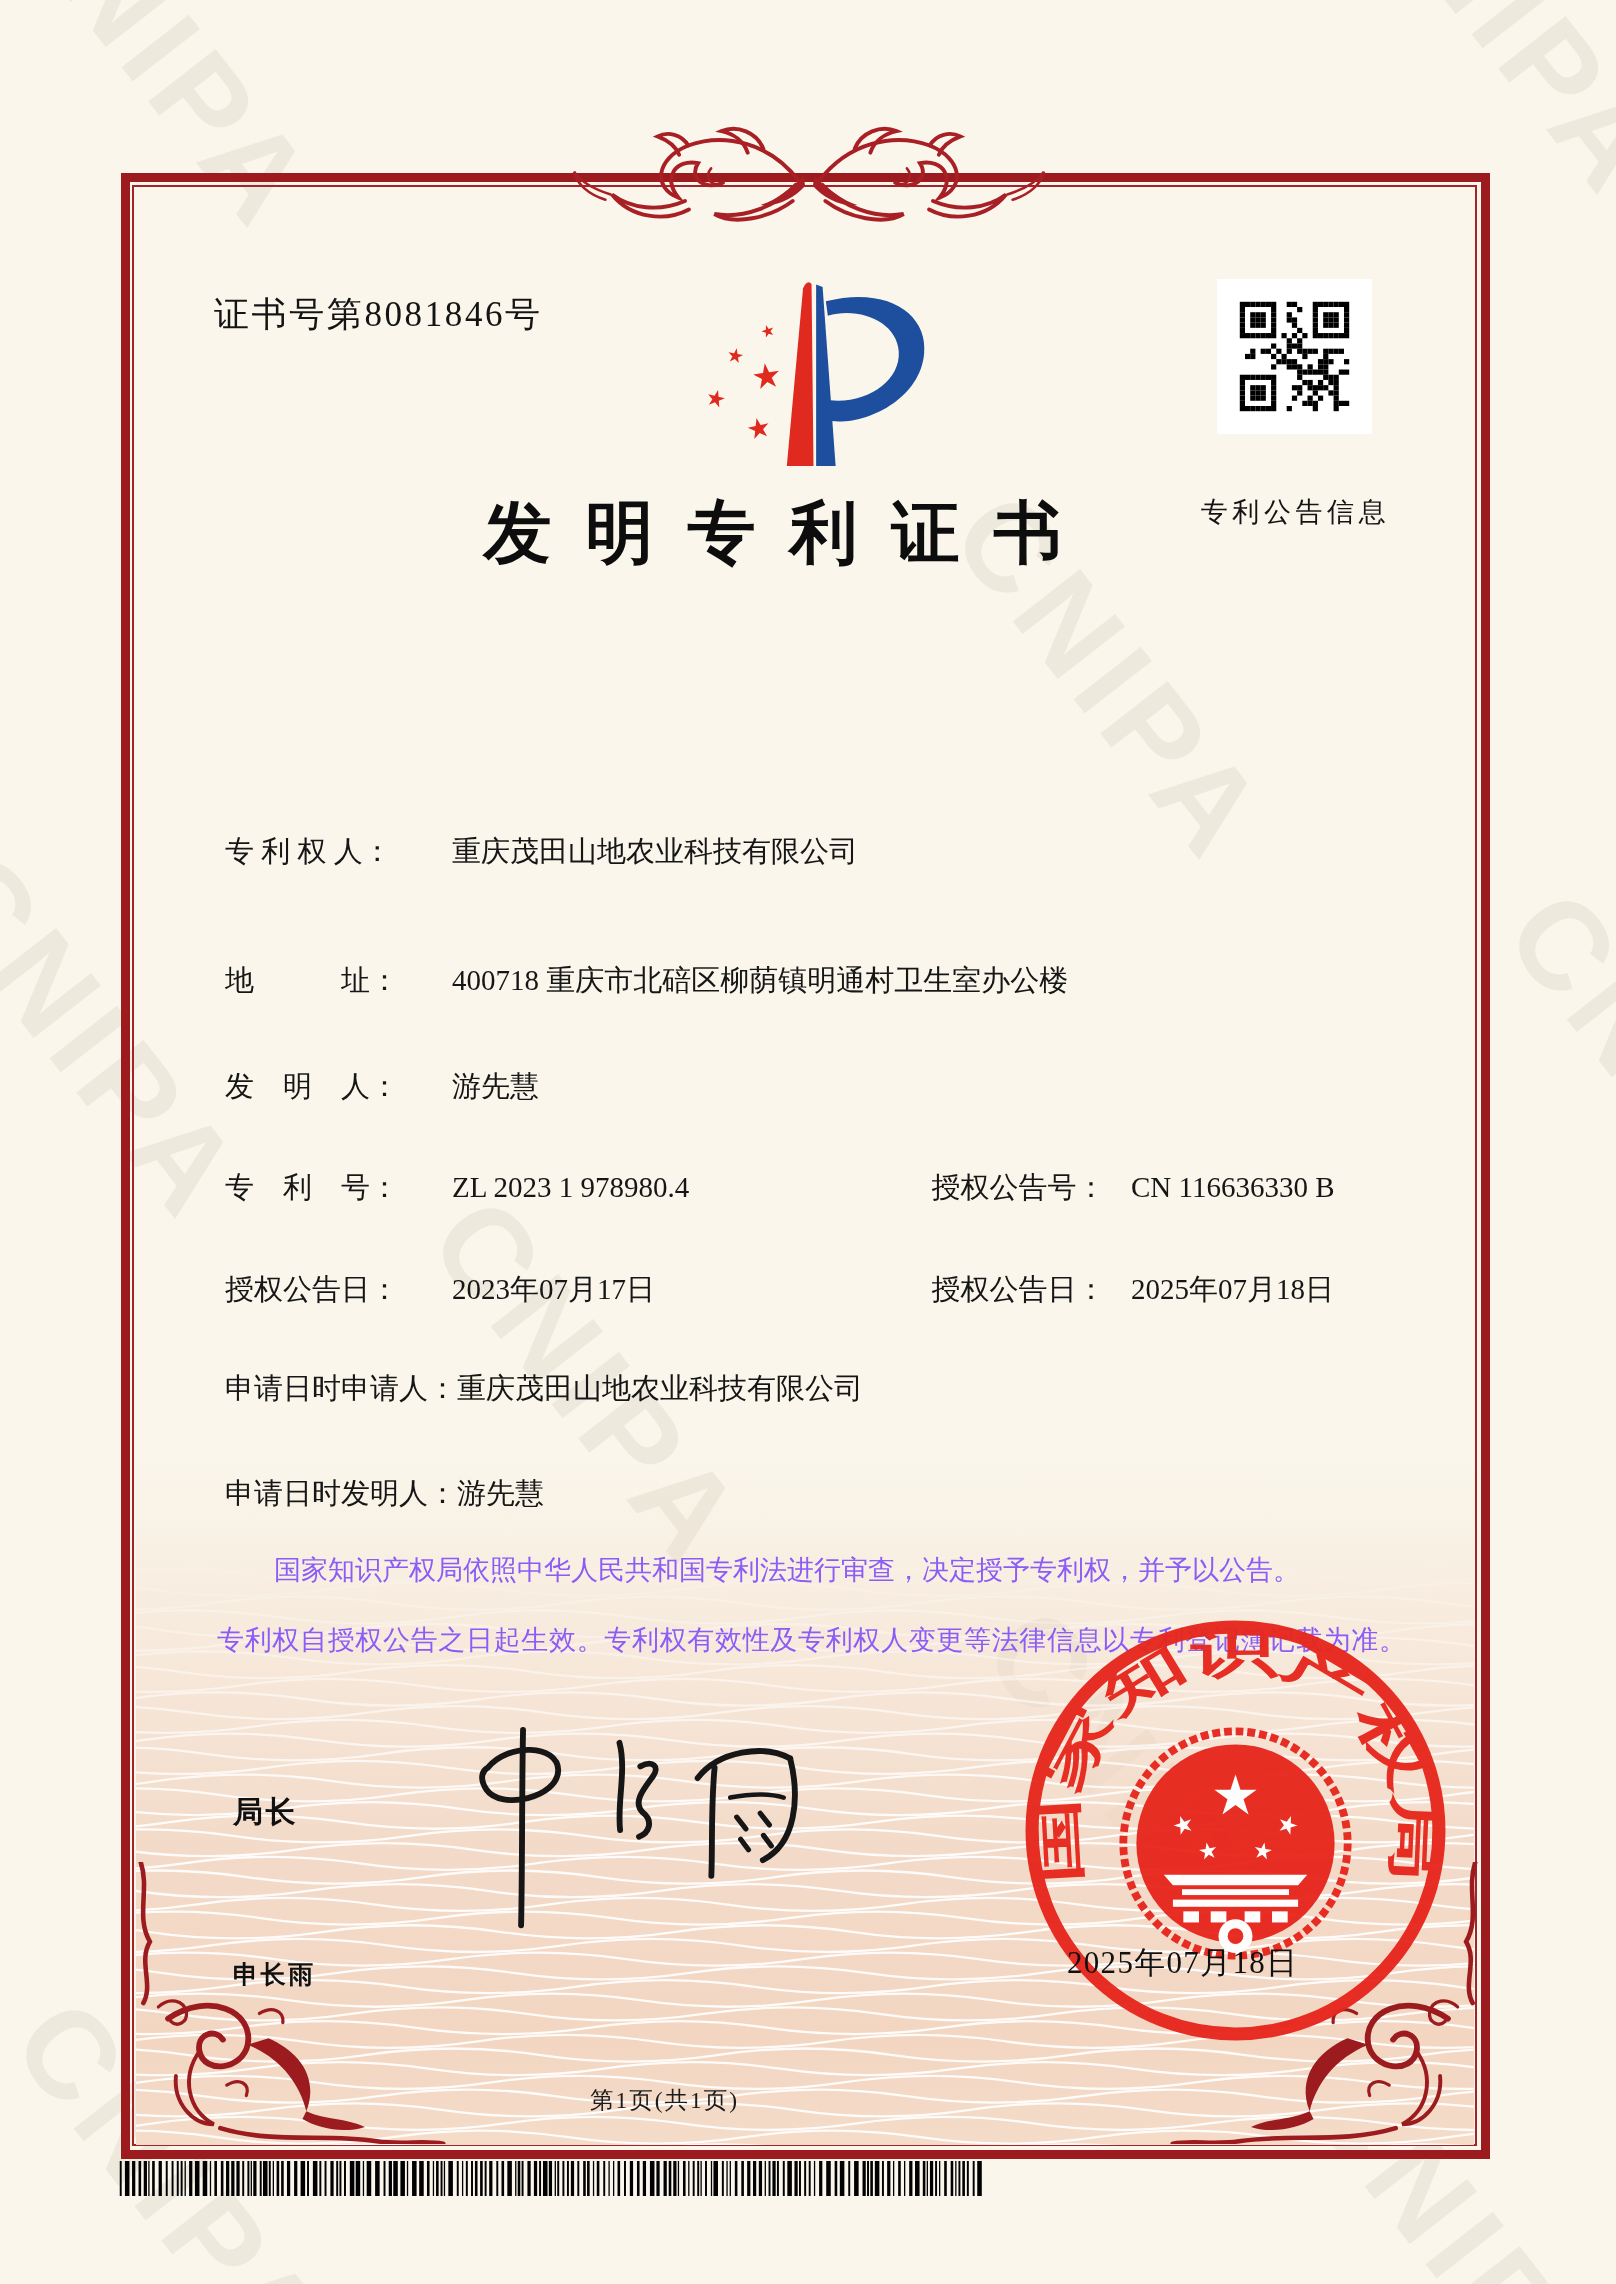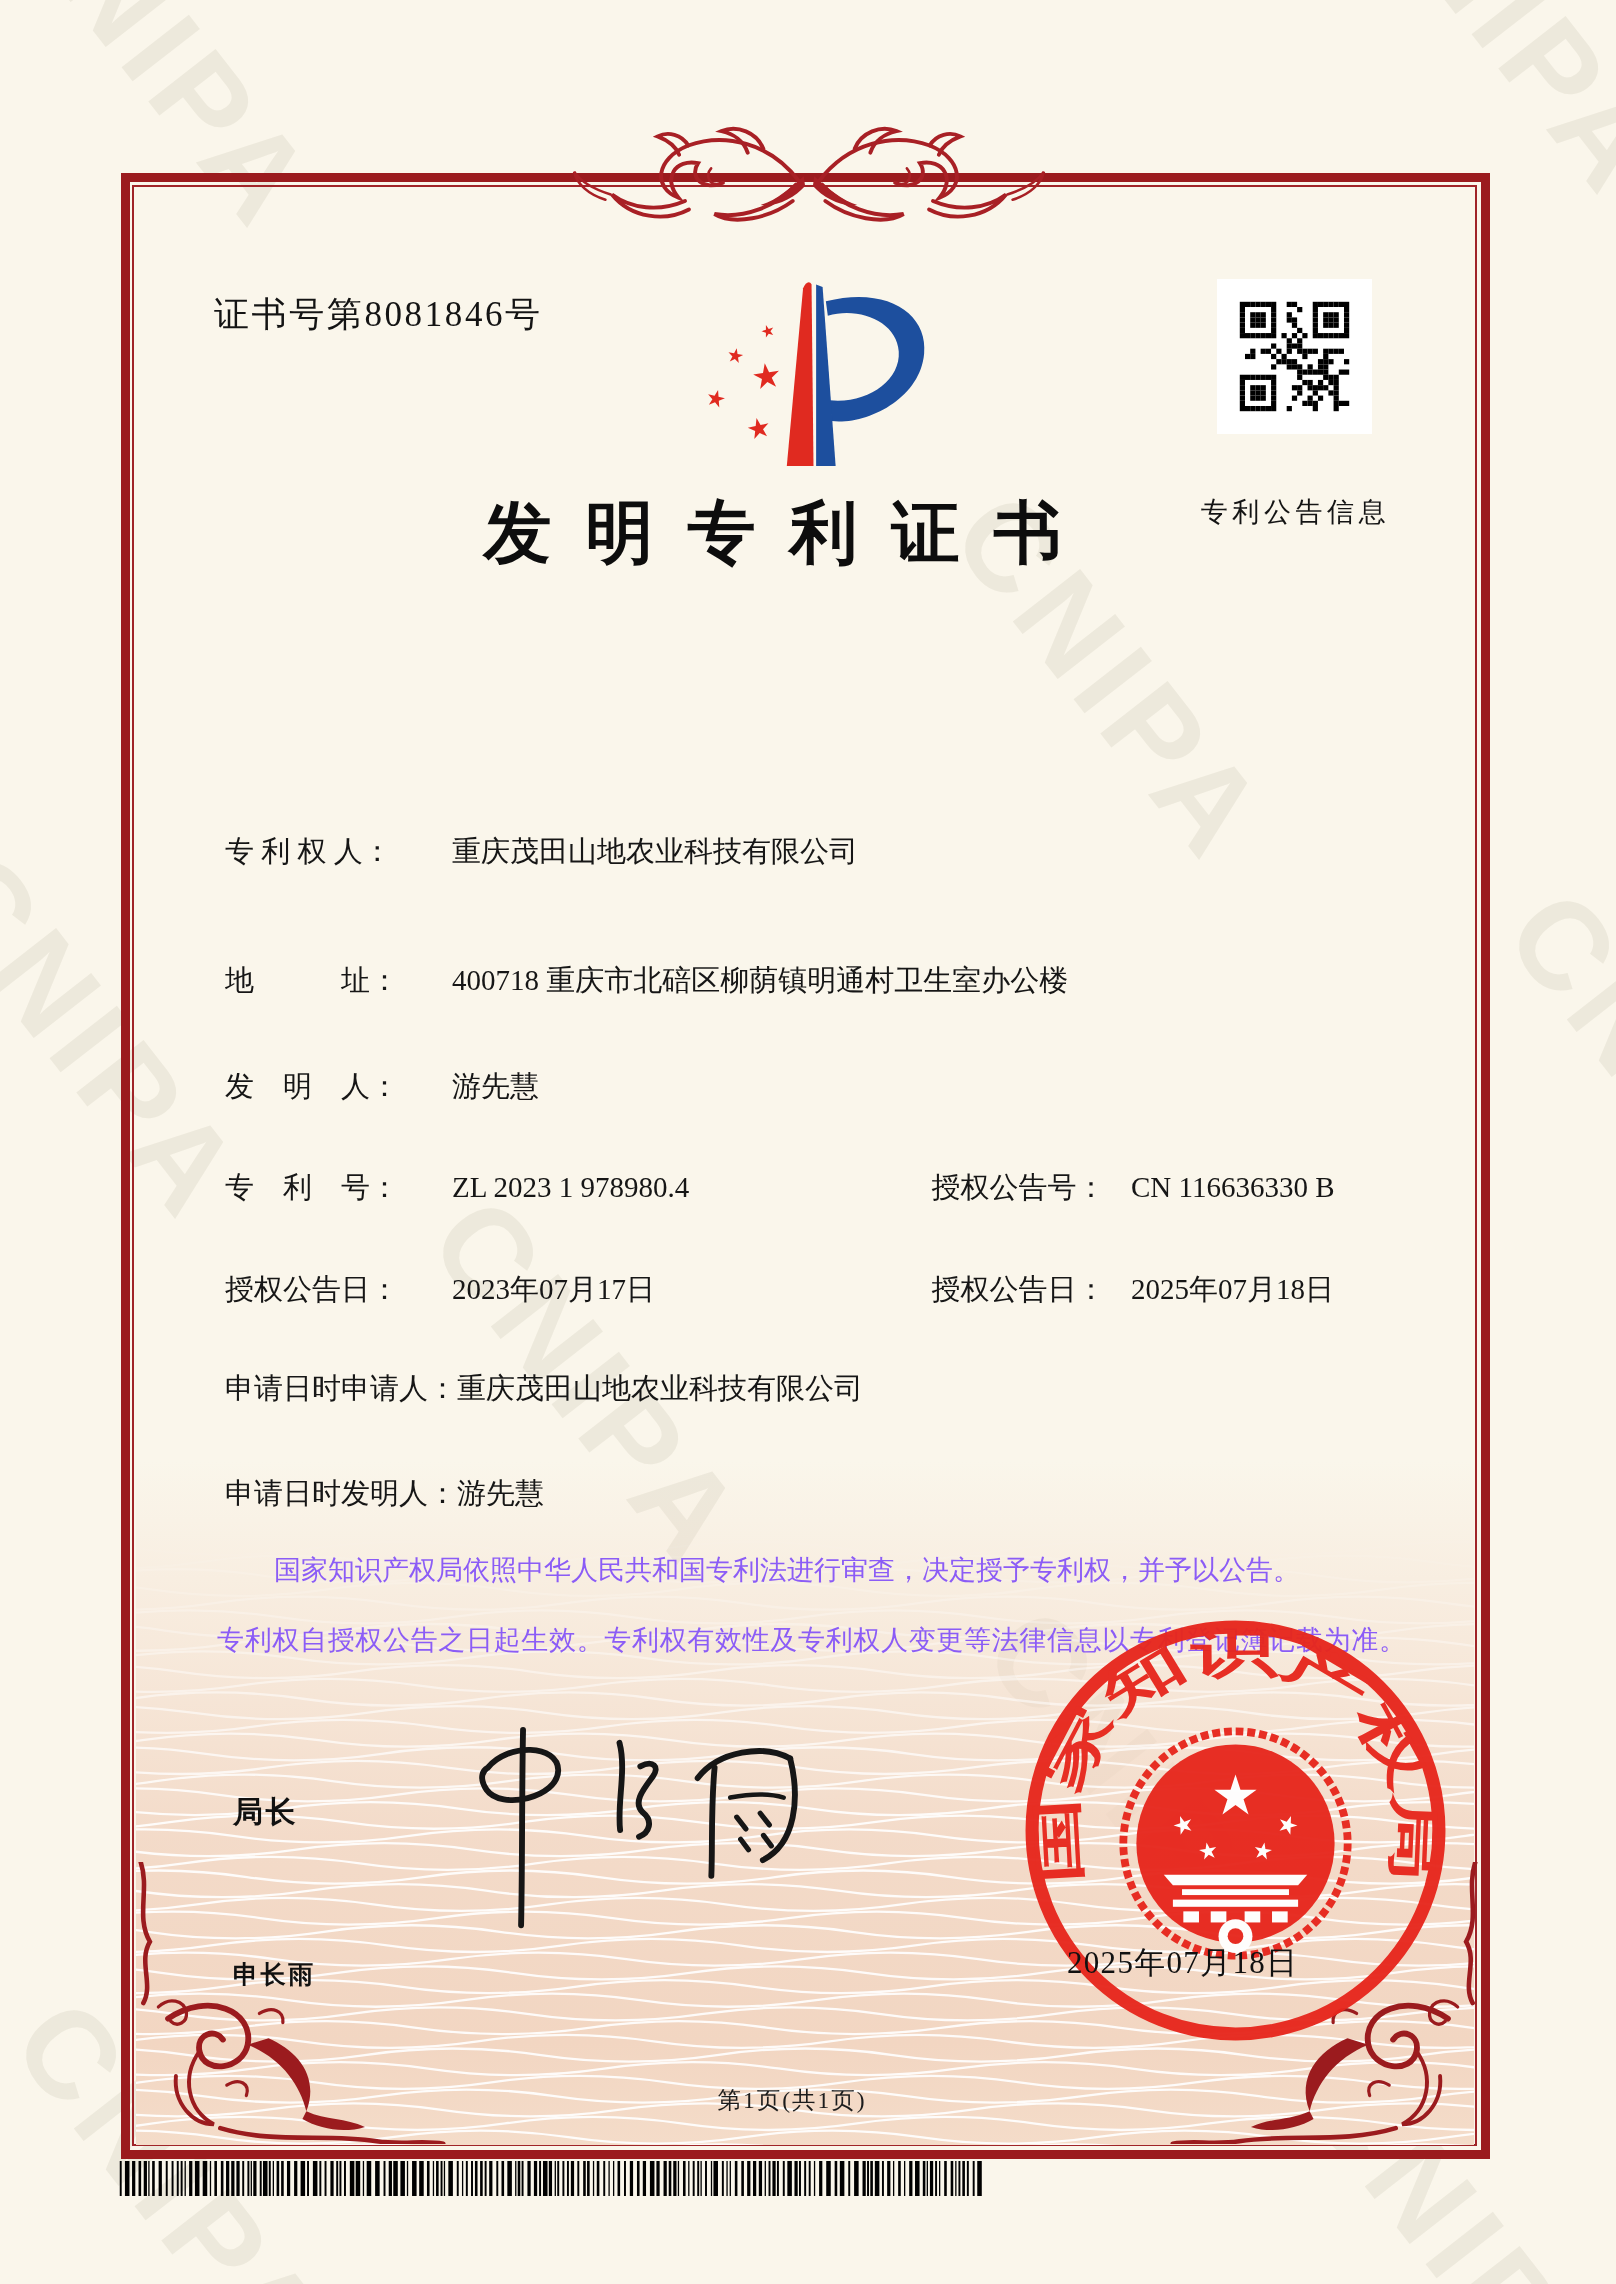--- a/index.html
+++ b/index.html
@@ -28,21 +28,21 @@
   .row2{left:906px;font-size:29px;color:#161616;white-space:nowrap;line-height:38px;text-align:center;}
   .row2 .lab{display:inline-block;min-width:225px;}
   .statement{left:217px;top:1555px;width:1189px;font-size:27px;color:#8b5cf6;line-height:30px;}
   .statement .l1{text-indent:57px;text-align:justify;}
   .statement .l2{margin-top:40px;text-align:justify;text-align-last:justify;}
   .director-label{left:233px;top:1792px;font-size:30px;font-weight:bold;color:#111;
     font-family:"Liberation Sans","DejaVu Sans",sans-serif;letter-spacing:2.6px;}
   .director-name{left:233px;top:1958px;font-size:25px;font-weight:bold;color:#111;
     font-family:"Liberation Sans","DejaVu Sans",sans-serif;letter-spacing:2.6px;}
   .seal-date{left:1067px;top:1942px;font-size:31px;color:#111;letter-spacing:1.3px;white-space:nowrap;}
-  .footer-page{left:590px;top:2084px;width:404px;text-align:center;font-size:23.5px;
+  .footer-page{left:590px;top:2084px;width:404px;font-size:23.5px;
     letter-spacing:2px;color:#1c1c1c;}
 </style>
 </head>
 <body>
 
 <div class="page">
 
   <svg width="0" height="0" style="position:absolute">
     <defs>
       <polygon id="star" points="0,-1 0.2245,-0.309 0.9511,-0.309 0.3633,0.118 0.5878,0.809 0,0.382 -0.5878,0.809 -0.3633,0.118 -0.9511,-0.309 -0.2245,-0.309"></polygon>

